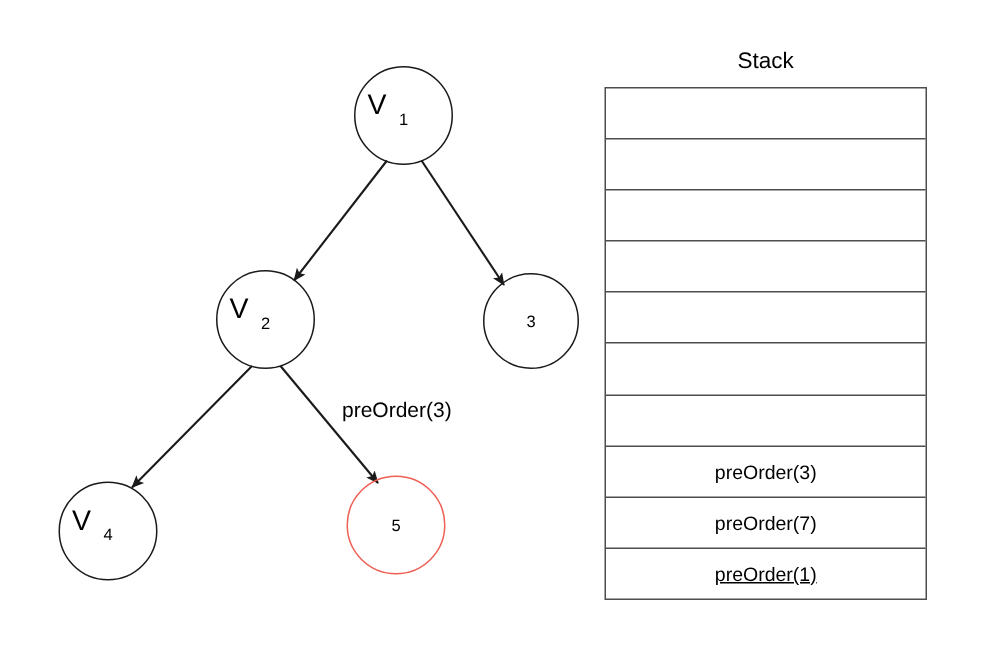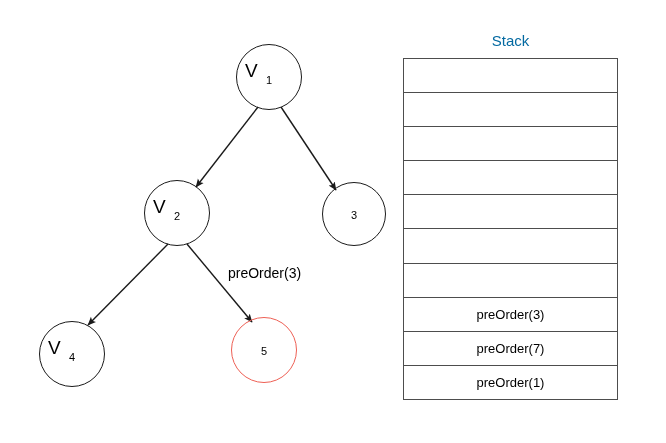--- a/index.html
+++ b/index.html
@@ -73,21 +73,21 @@
     white-space: nowrap;
     color: #000;
   }
 
   
   .stack-title {
     position: absolute;
     font-size: 15px;
     line-height: 17px;
     text-align: center;
-    color: #0369a1;
+    color: #000000;
     white-space: nowrap;
   }
   .stack-box {
     position: absolute;
     box-sizing: border-box;
     border: 1.4px solid #4d4d4d;
     background: #ffffff;
     display: flex;
     flex-direction: column;
   }
@@ -98,20 +98,21 @@
     display: flex;
     align-items: center;
     justify-content: center;
     font-size: 13px;
     line-height: 15px;
     color: #000;
     background: transparent;
   }
   .stack-cell:last-child {
     border-bottom: none;
+    text-decoration: underline;
   }
 </style>
 </head>
 <body>
 
 <div id="canvas">
 
   <svg class="tree-layer" viewBox="0 0 666 443" width="666" height="443">
     <defs>
       <marker id="arrowhead" markerWidth="7" markerHeight="7" refX="5.6" refY="3" orient="auto" markerUnits="strokeWidth">

